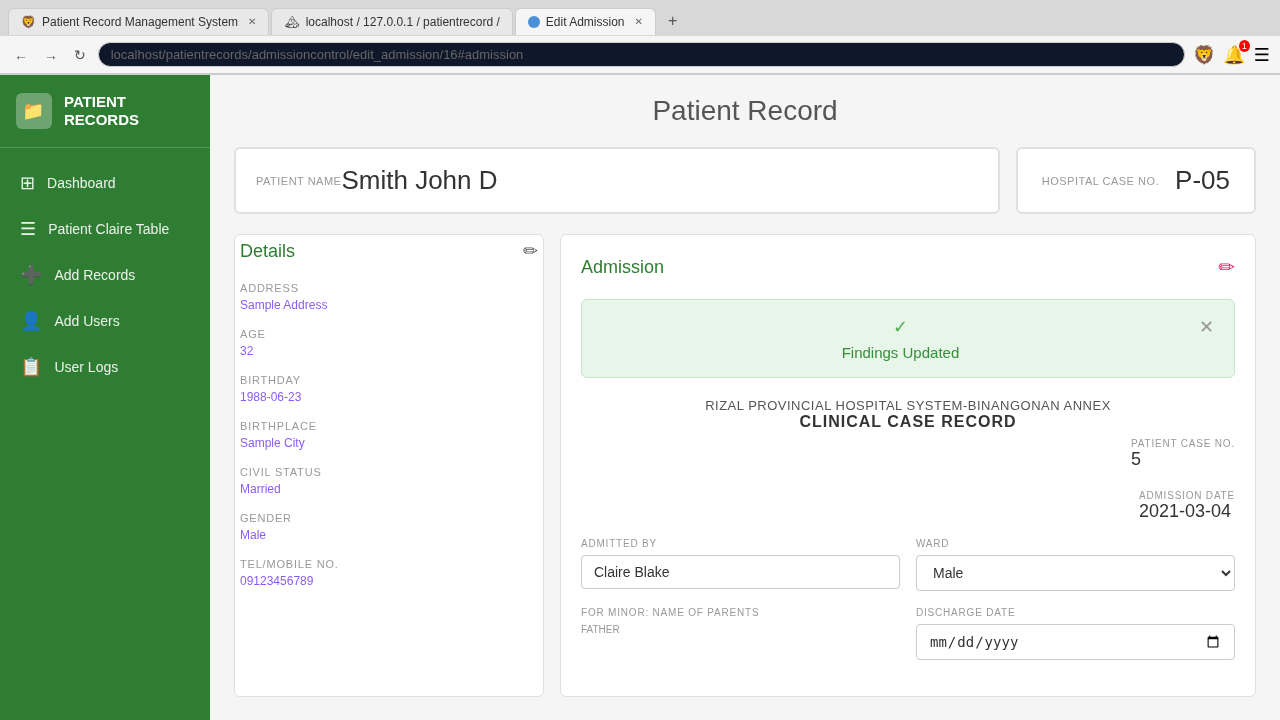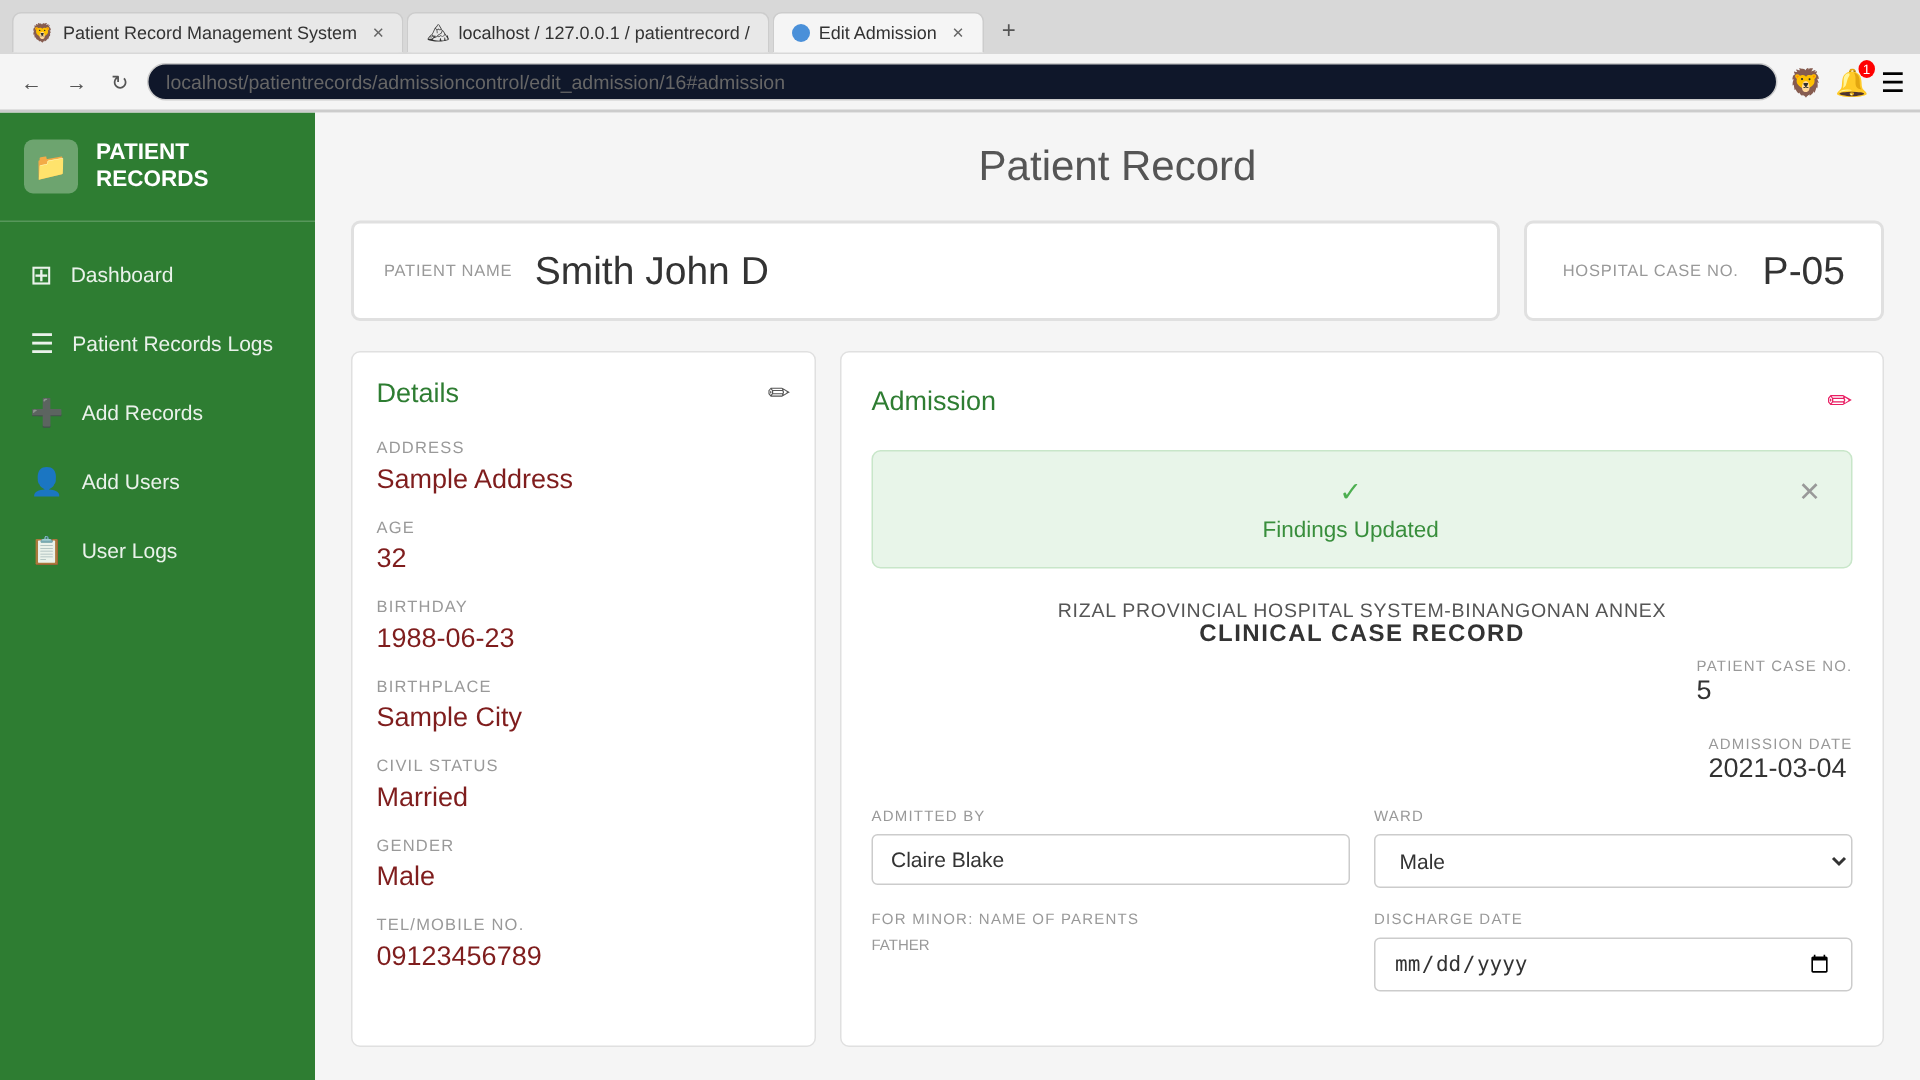--- a/index.html
+++ b/index.html
@@ -31,39 +31,39 @@
     .sidebar-nav { padding: 12px 0; flex: 1; }
     .nav-item { display: flex; align-items: center; gap: 12px; padding: 12px 20px; cursor: pointer; font-size: 14px; color: rgba(255,255,255,0.9); transition: background 0.2s; }
     .nav-icon { font-size: 18px; }
 
     
     .main { flex: 1; background: #f5f5f5; overflow-y: auto; padding: 20px 24px; }
     .page-title { text-align: center; font-size: 28px; color: #555; margin-bottom: 20px; font-weight: normal; }
 
     
     .patient-info-bar { display: flex; gap: 16px; margin-bottom: 20px; }
-    .patient-name-card { flex: 1; background: white; border: 2px solid #e0e0e0; border-radius: 6px; padding: 16px 20px; display: flex; align-items: center; gap: 15px; }
+    .patient-name-card { flex: 1; background: white; border: 2px solid #e0e0e0; border-radius: 6px; padding: 16px 20px; display: flex; align-items: center; gap: 0; }
     .field-label { font-size: 11px; color: #999; letter-spacing: 0.5px; text-transform: uppercase; white-space: nowrap; }
     .patient-name-value { font-size: 26px; color: #333; font-weight: 400; }
     .case-no-card { background: white; border: 2px solid #e0e0e0; border-radius: 6px; padding: 16px 24px; display: flex; align-items: center; gap: 16px; }
     .case-no-value { font-size: 26px; color: #333; font-weight: 400; }
 
     
     .panels { display: flex; gap: 16px; }
-    .details-panel { width: 310px; flex-shrink: 0; background: white; border: 1px solid #e0e0e0; border-radius: 6px; padding: 16px; }
+    .details-panel { width: 310px; flex-shrink: 0; background: white; border: 1px solid #e0e0e0; border-radius: 6px; padding: 5px; }
     .admission-panel { flex: 1; background: white; border: 1px solid #e0e0e0; border-radius: 6px; padding: 20px; }
 
     .panel-header { display: flex; justify-content: space-between; align-items: center; margin-bottom: 20px; }
     .panel-title { font-size: 18px; color: #2e7d32; font-weight: 500; }
     .edit-icon { color: #555; cursor: pointer; font-size: 18px; }
     .header-icon { color: #e91e63; cursor: pointer; font-size: 20px; }
 
     .detail-item { margin-bottom: 16px; }
     .detail-label { font-size: 11px; color: #999; letter-spacing: 0.8px; text-transform: uppercase; margin-bottom: 4px; }
-    .detail-value { font-size: 18px; color: #7f1d1d; }
+    .detail-value { font-size: 12px; color: #8b5cf6; }
 
     
     .alert-success { background: #e8f5e9; border: 1px solid #c8e6c9; border-radius: 6px; padding: 16px 20px; margin-bottom: 20px; display: flex; align-items: center; justify-content: space-between; }
     .alert-content { display: flex; flex-direction: column; align-items: center; flex: 1; gap: 6px; }
     .alert-check { color: #4caf50; font-size: 18px; }
     .alert-message { color: #388e3c; font-size: 15px; }
     .alert-close { color: #999; cursor: pointer; font-size: 18px; align-self: flex-start; }
 
     
     .clinical-header { text-align: center; margin-bottom: 7px; }
@@ -124,21 +124,21 @@
       <div class="sidebar-logo">📁</div>
       <div class="sidebar-title">PATIENT<br>RECORDS</div>
     </div>
     <div class="sidebar-nav">
       <div class="nav-item">
         <span class="nav-icon">⊞</span>
         <span>Dashboard</span>
       </div>
       <div class="nav-item">
         <span class="nav-icon">☰</span>
-        <span>Patient Records Logs</span>
+        <span>Patient Claire Table</span>
       </div>
       <div class="nav-item">
         <span class="nav-icon">➕</span>
         <span>Add Records</span>
       </div>
       <div class="nav-item">
         <span class="nav-icon">👤</span>
         <span>Add Users</span>
       </div>
       <div class="nav-item">

